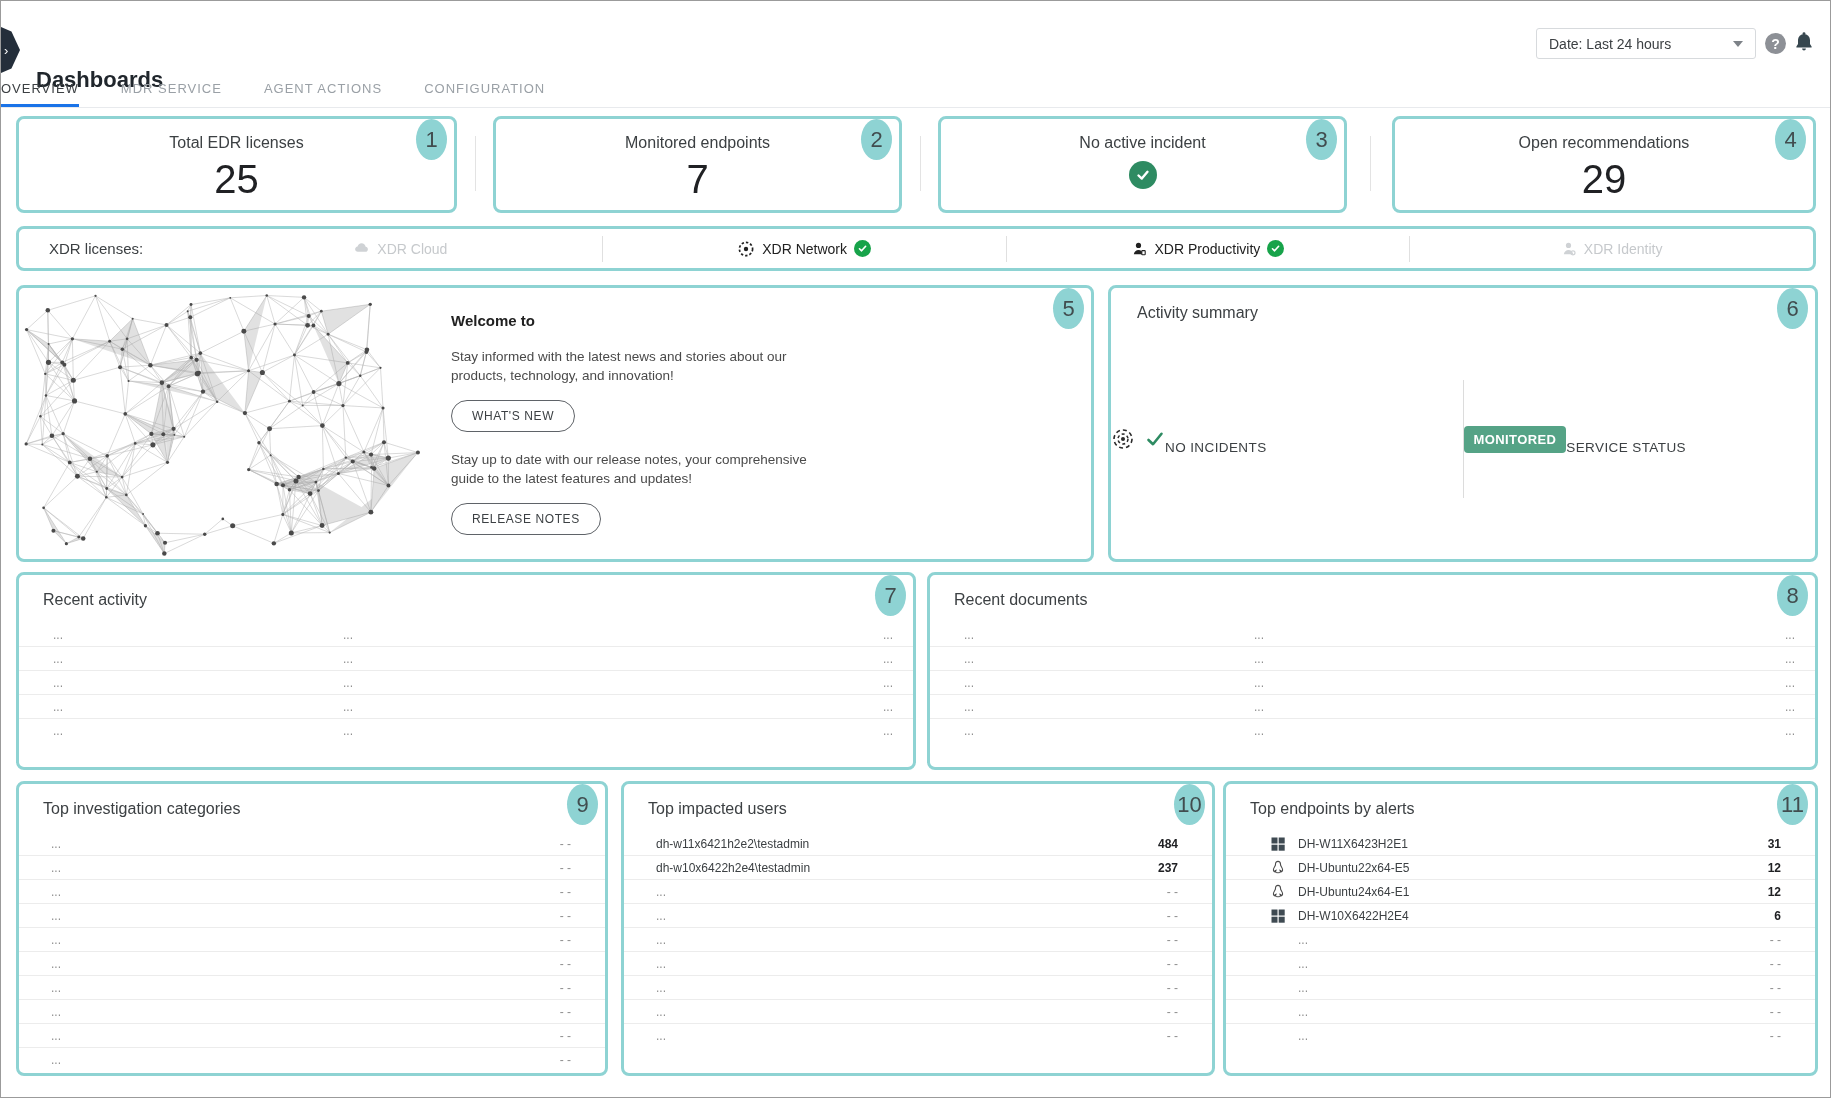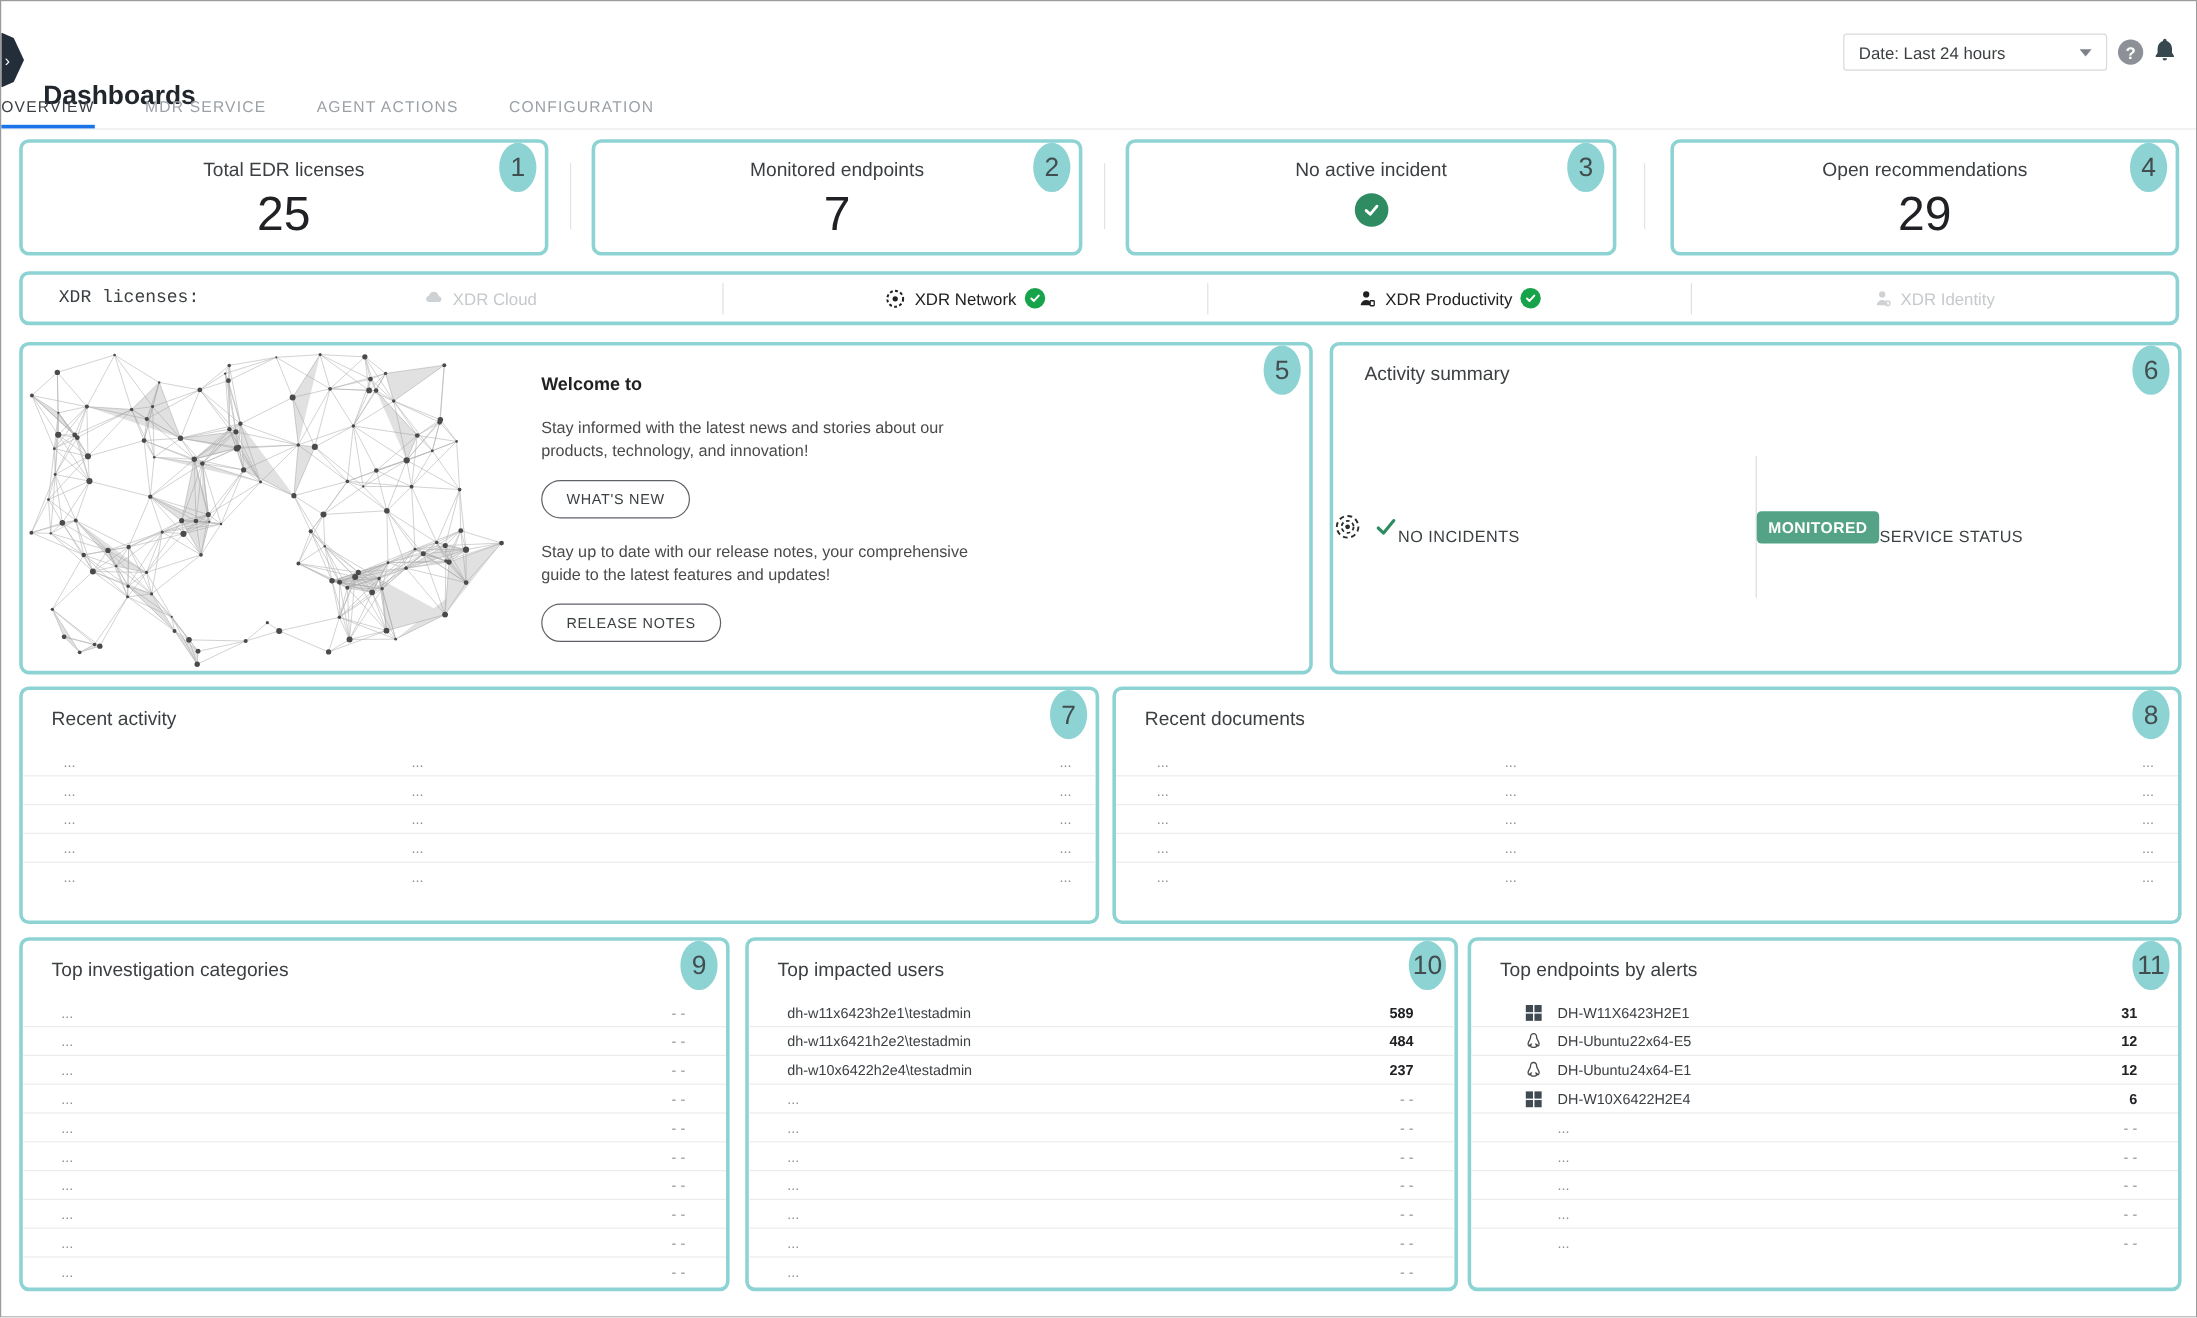--- a/index.html
+++ b/index.html
@@ -47,21 +47,21 @@
 
   
   .stat-card { display:flex; flex-direction:column; align-items:center; padding-top:15px; }
   .stat-label { font-size:16px; color:#3c4043; }
   .stat-value { font-size:40px; color:#202124; line-height:1.15; margin-top:4px; }
   .check-circle { width:28px; height:28px; border-radius:50%; background:#2e8b62; margin-top:9px; display:flex; align-items:center; justify-content:center; }
   .stat-divider { position:absolute; width:1px; background:#e3e3e3; top:135px; height:55px; }
 
   
   .xdr-bar { display:flex; align-items:center; }
-  .xdr-label { font-size:15px; color:#3c4043; padding-left:30px; width:180px; flex:none;font-family:Liberation Mono, monospace; }
+  .xdr-label { font-size:15px; color:#3c4043; padding-left:30px; width:180px; flex:none; }
   .xdr-item { flex:1; display:flex; align-items:center; justify-content:center; gap:7px; font-size:14px; color:#212121; height:26px; }
   .xdr-item + .xdr-item { border-left:1px solid #e0e0e0; }
   .xdr-item.disabled { color:#c6c9cc; }
   .xdr-check { width:17px; height:17px; border-radius:50%; background:#17a34a; display:flex; align-items:center; justify-content:center; }
 
   
   .welcome-text { position:absolute; left:432px; top:24px; width:400px; }
   .welcome-intro { font-size:15px; font-weight:700; color:#212121; }
   .welcome-title { font-size:27px; font-weight:700; color:#212121; margin-top:5px; }
   .welcome-p { font-size:13.5px; color:#4a4a4a; line-height:1.4; margin-top:19px; max-width:380px; }
@@ -1139,24 +1139,20 @@
           <span class="val">- -</span>
         </div>
       </div>
   </div>
 
   <div class="tealbox" style="left:620px;top:780px;width:594px;height:295px;">
     <span class="num-badge">10</span>
     <div class="card-title" style="left:24px;">Top impacted users</div>
     <div class="rows">
 
-        <div class="lrow r2">
-          <span class="lab">dh-w11x6423h2e1\testadmin</span>
-          <span class="val">589</span>
-        </div>
 
         <div class="lrow r2">
           <span class="lab">dh-w11x6421h2e2\testadmin</span>
           <span class="val">484</span>
         </div>
 
         <div class="lrow r2">
           <span class="lab">dh-w10x6422h2e4\testadmin</span>
           <span class="val">237</span>
         </div>

